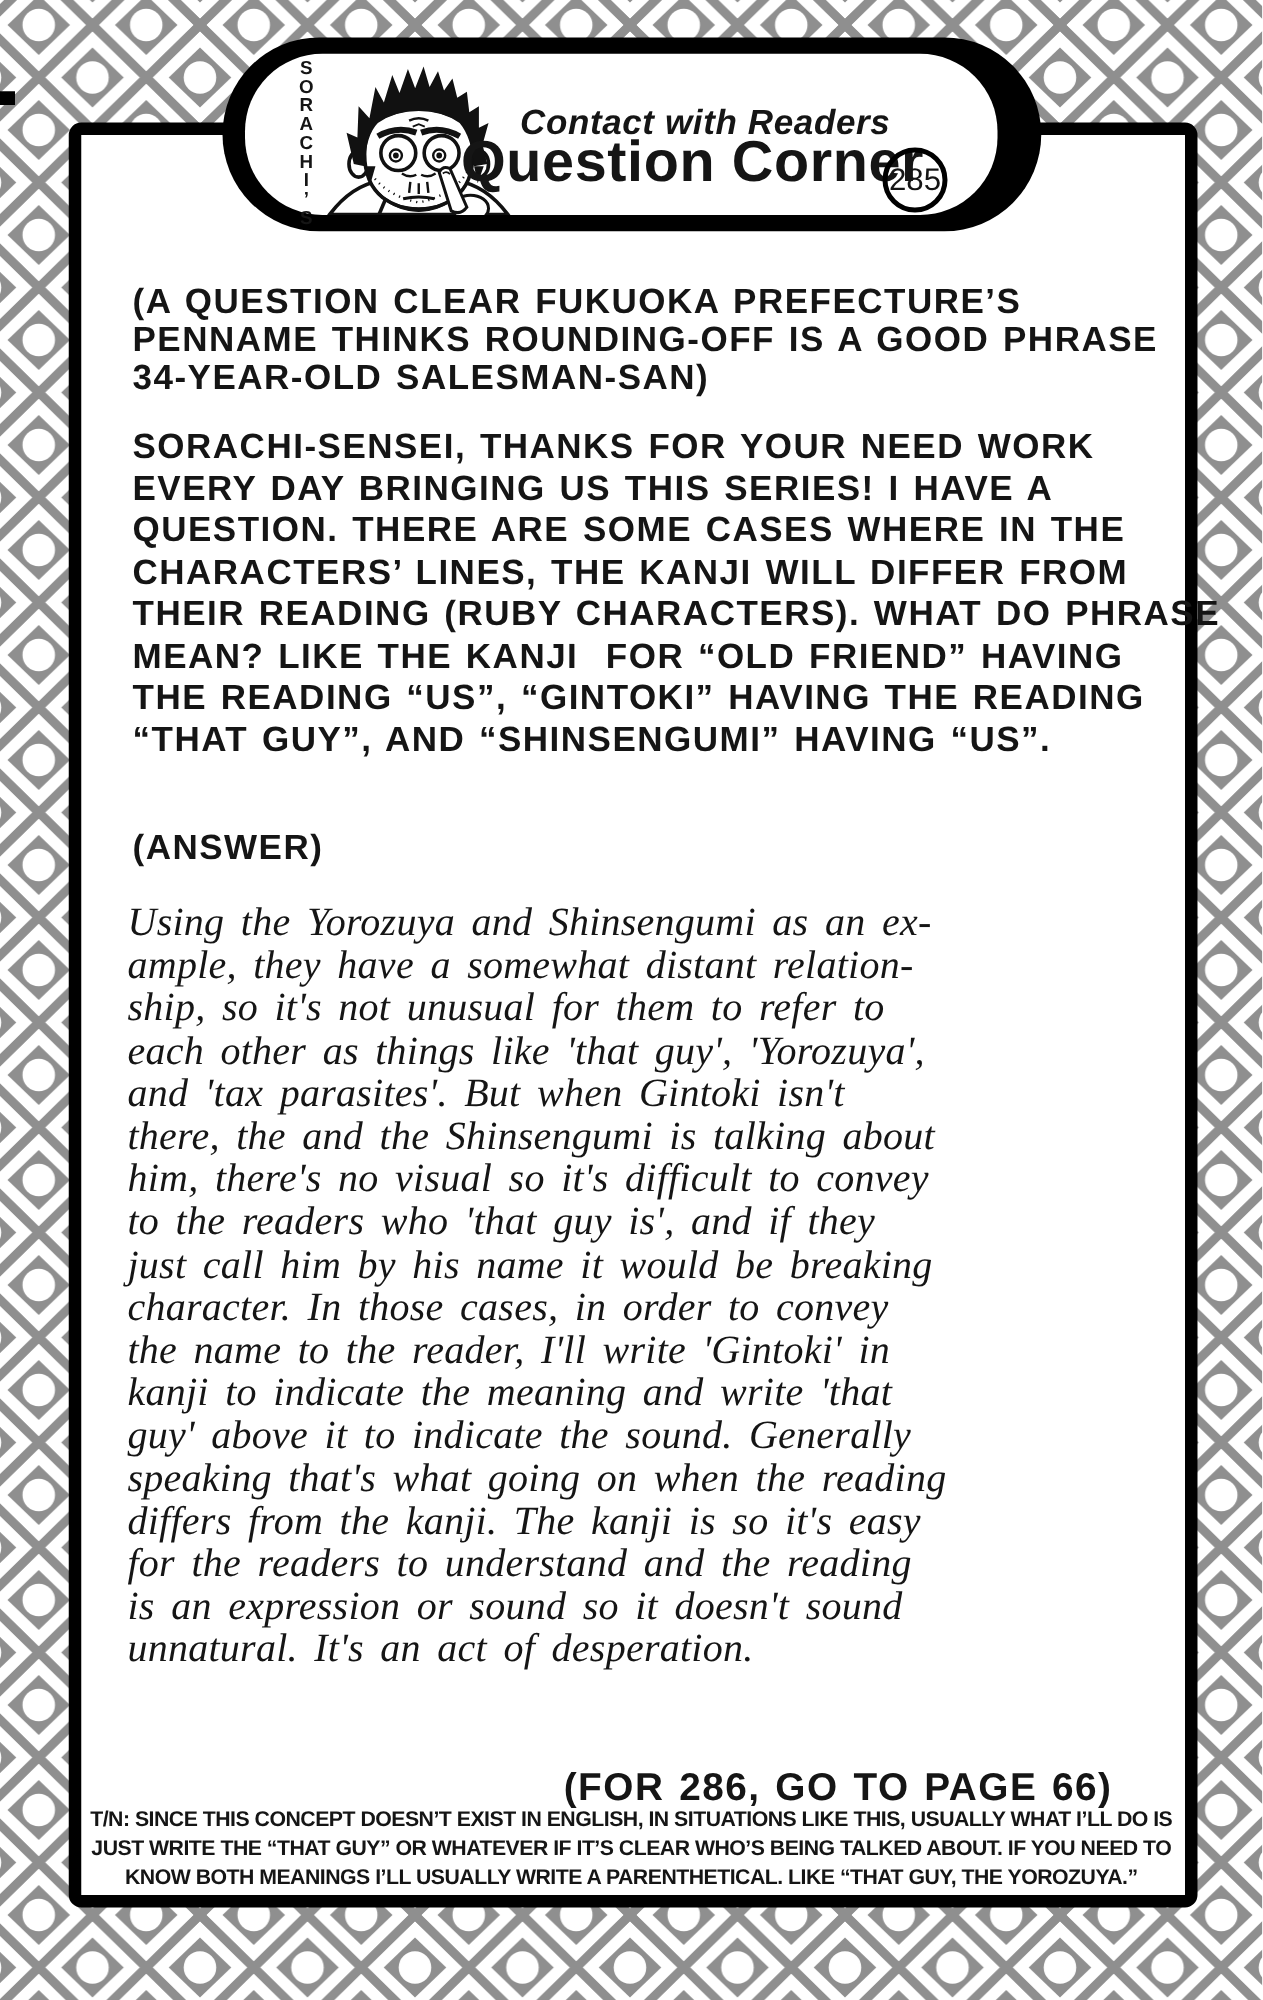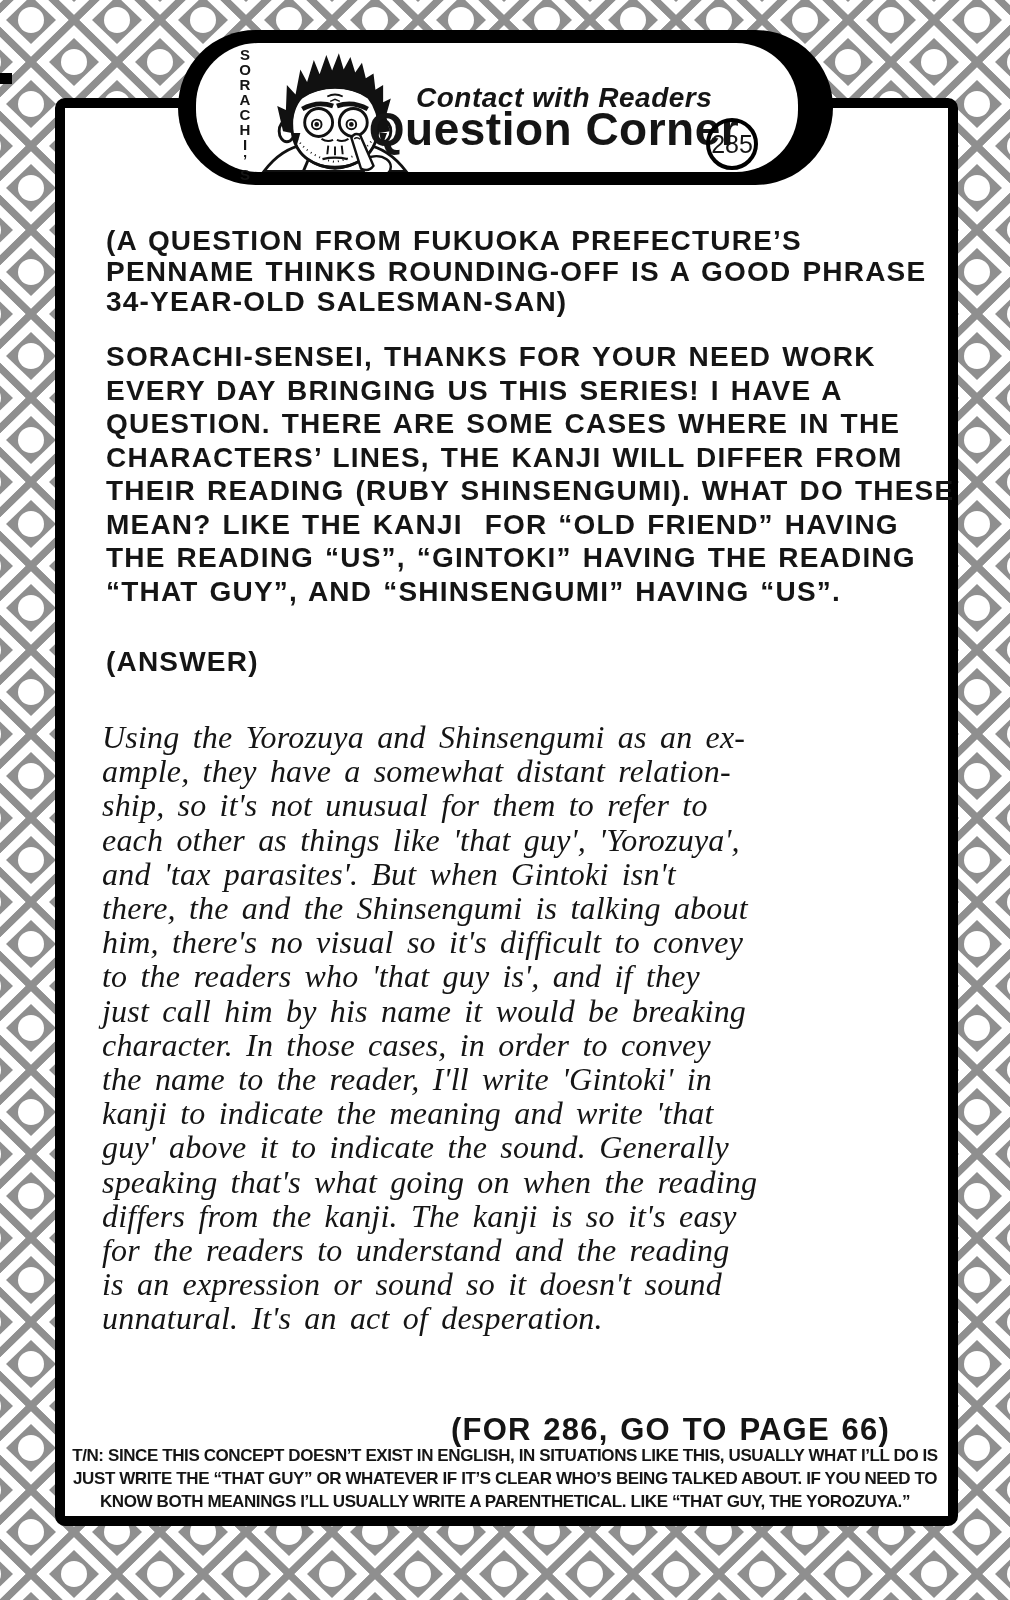--- a/index.html
+++ b/index.html
@@ -37,21 +37,21 @@
   .badge{position:absolute;left:528px;top:88px;width:52px;height:52px;box-sizing:border-box;
            border:4px solid #000;border-radius:50%;display:flex;align-items:center;justify-content:center;
            font-weight:400;font-size:25px;z-index:8;}
 
   
   .tblock{position:absolute;z-index:5;}
   .line{white-space:pre;}
   .caps{font-weight:700;letter-spacing:1.2px;word-spacing:2px;font-size:28px;}
   .intro{left:106px;top:226px;line-height:30.5px;}
   .question{left:106px;top:340px;line-height:33.5px;}
-  .answer-label{left:106px;top:646px;font-weight:700;letter-spacing:1.2px;font-size:28px;}
+  .answer-label{left:106px;top:662px;font-weight:700;letter-spacing:1.2px;font-size:28px;}
   .answer{left:102px;top:720px;line-height:34.2px;font-family:Liberation Serif, serif;
           font-style:italic;font-size:32px;letter-spacing:.2px;word-spacing:5px;}
   .footer-next{left:300px;top:1412px;width:590px;text-align:right;font-size:31px;}
   .tn{left:68px;top:1444px;width:874px;text-align:center;line-height:23.2px;
       font-size:17px;letter-spacing:-.4px;word-spacing:0;}
 </style>
 </head>
 <body>
 
 <div id="stage">
@@ -138,31 +138,31 @@
         <path d="M100,96 Q103,93.5 106,96.5" stroke="#111" stroke-width="1.5" fill="none"></path>
       </svg>
     </div>
 
     <div class="subtitle">Contact with Readers</div>
     <div class="title">Question Corner</div>
     <div class="badge">285</div>
   </div>
 
   <div class="tblock caps intro">
-      <div class="line">(A QUESTION FROM FUKUOKA PREFECTURE’S</div>
+      <div class="line">(A QUESTION CLEAR FUKUOKA PREFECTURE’S</div>
       <div class="line">PENNAME THINKS ROUNDING-OFF IS A GOOD PHRASE</div>
       <div class="line">34-YEAR-OLD SALESMAN-SAN)</div>
     </div>
 
   <div class="tblock caps question">
       <div class="line">SORACHI-SENSEI, THANKS FOR YOUR NEED WORK</div>
       <div class="line">EVERY DAY BRINGING US THIS SERIES! I HAVE A</div>
       <div class="line">QUESTION. THERE ARE SOME CASES WHERE IN THE</div>
       <div class="line">CHARACTERS’ LINES, THE KANJI WILL DIFFER FROM</div>
-      <div class="line">THEIR READING (RUBY SHINSENGUMI). WHAT DO THESE</div>
+      <div class="line">THEIR READING (RUBY CHARACTERS). WHAT DO PHRASE</div>
       <div class="line">MEAN? LIKE THE KANJI  FOR “OLD FRIEND” HAVING</div>
       <div class="line">THE READING “US”, “GINTOKI” HAVING THE READING</div>
       <div class="line">“THAT GUY”, AND “SHINSENGUMI” HAVING “US”.</div>
     </div>
 
   <div class="tblock answer-label">(ANSWER)</div>
 
   <div class="tblock answer">
       <div class="line">Using the Yorozuya and Shinsengumi as an ex-</div>
       <div class="line">ample, they have a somewhat distant relation-</div>

